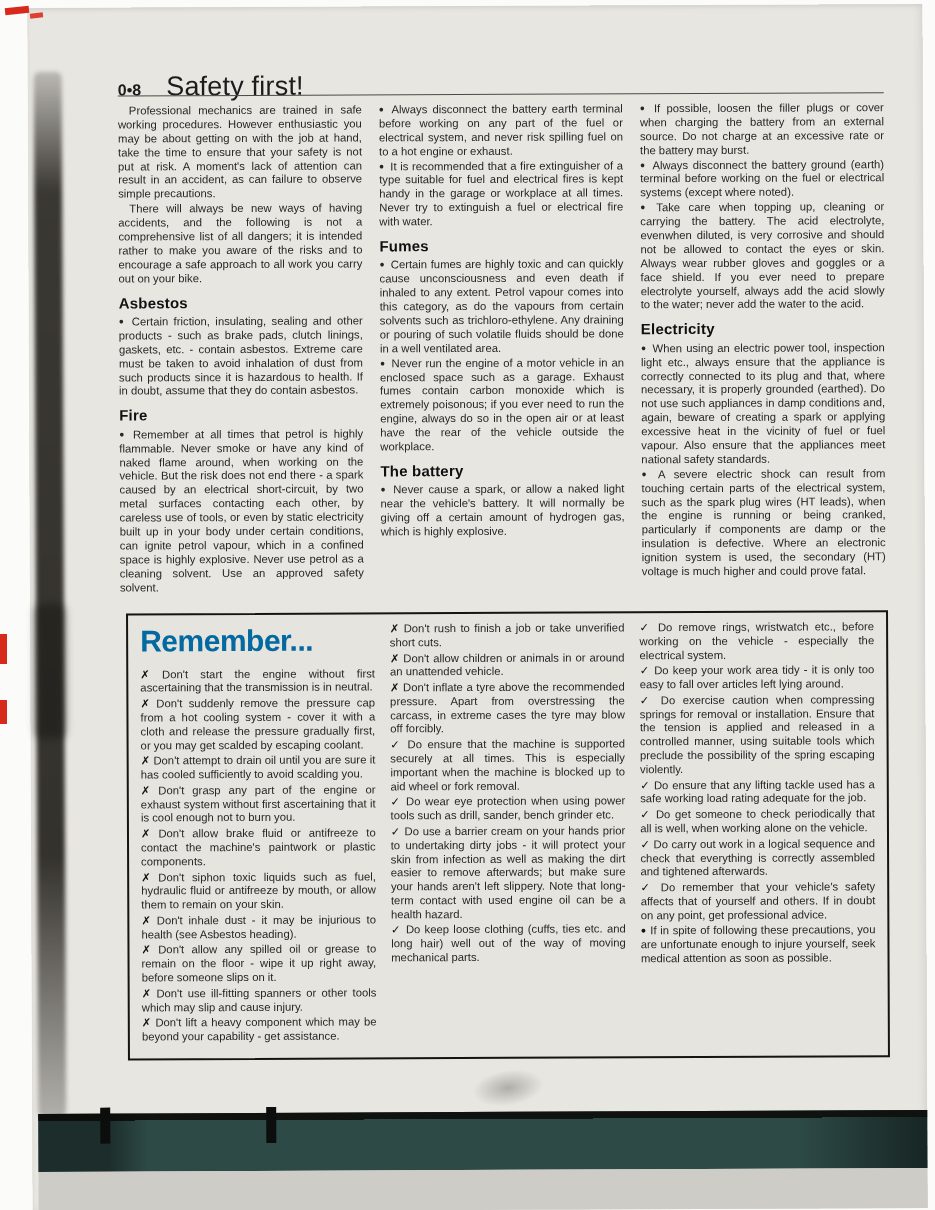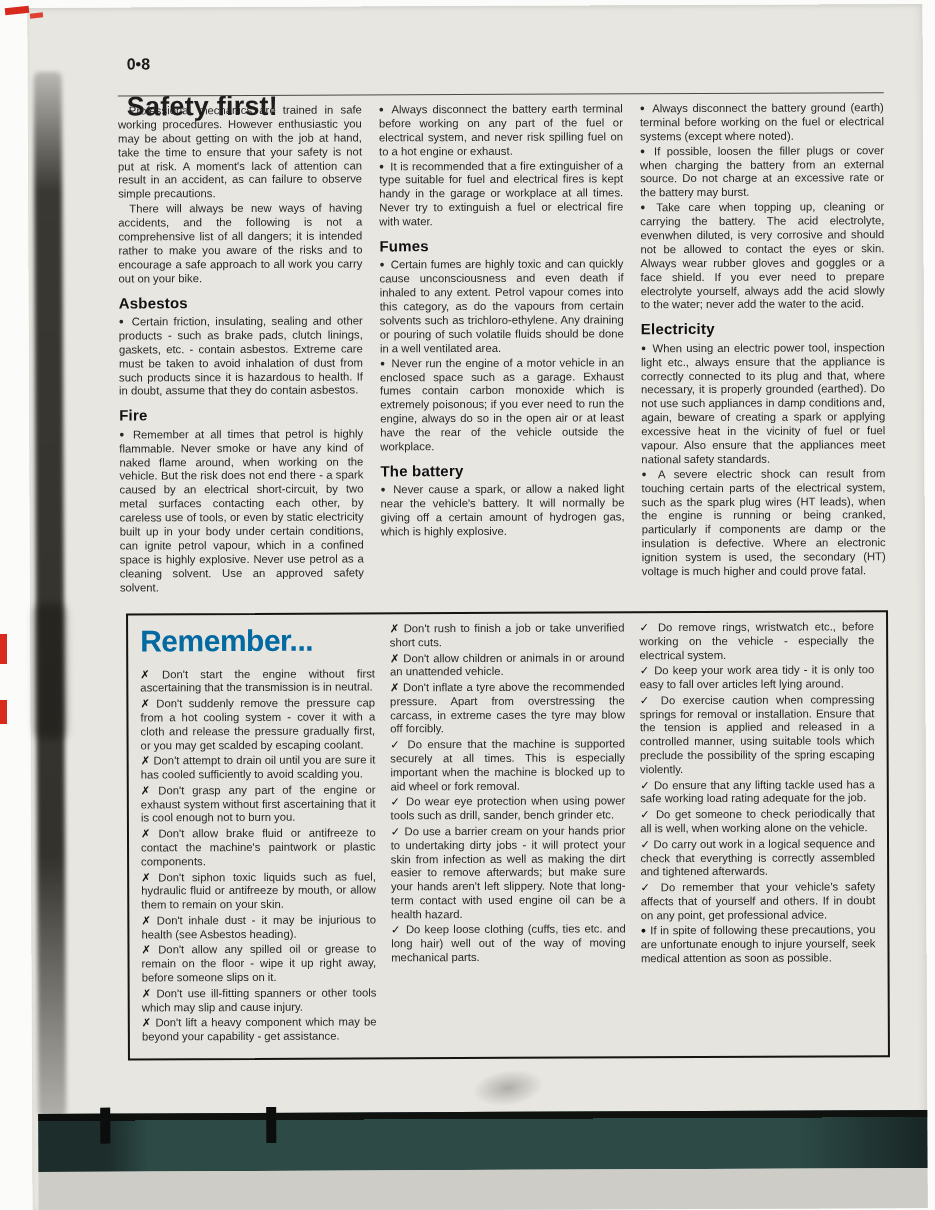--- a/index.html
+++ b/index.html
@@ -20,24 +20,24 @@
     position:absolute;left:6px;top:64px;width:28px;height:1045px;
     background:linear-gradient(180deg, rgba(52,50,44,.25) 0, #3a3832 120px, #34322d 75%, rgba(52,50,44,.3) 100%);
     filter:blur(2px);border-radius:6px;
   }
   .spine-dark{
     position:absolute;left:5px;top:596px;width:30px;height:135px;
     background:rgba(22,22,18,.5);filter:blur(4px);border-radius:8px;
   }
   
   .page-header{
-    position:absolute;left:90px;top:48px;display:flex;align-items:baseline;gap:9px;color:#1c1c1c;flex-direction:column;
+    position:absolute;left:90px;top:48px;display:flex;align-items:baseline;gap:9px;color:#1c1c1c;
   }
   .page-num{font-size:16px;font-weight:700;}
-  .page-title{font-size:27px;font-weight:700;margin:9px;letter-spacing:.2px;}
+  .page-title{font-size:27px;font-weight:400;margin:16px;letter-spacing:.2px;}
   .header-rule{
     position:absolute;left:90px;top:88px;width:766px;height:1px;background:#4a4a46;
   }
   
   .cols{
     position:absolute;left:90px;top:97px;width:766px;
     display:flex;gap:17px;
   }
   .col{flex:1;font-size:11.3px;line-height:1.23;color:#262626;text-align:justify;}
   .sec-heading{font-size:15px;font-weight:700;margin:8px 0 3px;color:#101010;letter-spacing:.2px;}
@@ -109,22 +109,22 @@
     <div class="col">
         <p class="para"><span class="dot">●</span> Always disconnect the battery earth terminal before working on any part of the fuel or electrical system, and never risk spilling fuel on to a hot engine or exhaust.</p>
         <p class="para"><span class="dot">●</span> It is recommended that a fire extinguisher of a type suitable for fuel and electrical fires is kept handy in the garage or workplace at all times. Never try to extinguish a fuel or electrical fire with water.</p>
         <h3 class="sec-heading">Fumes</h3>
         <p class="para"><span class="dot">●</span> Certain fumes are highly toxic and can quickly cause unconsciousness and even death if inhaled to any extent. Petrol vapour comes into this category, as do the vapours from certain solvents such as trichloro-ethylene. Any draining or pouring of such volatile fluids should be done in a well ventilated area.</p>
         <p class="para"><span class="dot">●</span> Never run the engine of a motor vehicle in an enclosed space such as a garage. Exhaust fumes contain carbon monoxide which is extremely poisonous; if you ever need to run the engine, always do so in the open air or at least have the rear of the vehicle outside the workplace.</p>
         <h3 class="sec-heading">The battery</h3>
         <p class="para"><span class="dot">●</span> Never cause a spark, or allow a naked light near the vehicle's battery. It will normally be giving off a certain amount of hydrogen gas, which is highly explosive.</p>
       </div>
     <div class="col">
+        <p class="para"><span class="dot">●</span> If possible, loosen the filler plugs or cover when charging the battery from an external source. Do not charge at an excessive rate or the battery may burst.</p>
         <p class="para"><span class="dot">●</span> Always disconnect the battery ground (earth) terminal before working on the fuel or electrical systems (except where noted).</p>
-        <p class="para"><span class="dot">●</span> If possible, loosen the filler plugs or cover when charging the battery from an external source. Do not charge at an excessive rate or the battery may burst.</p>
         <p class="para"><span class="dot">●</span> Take care when topping up, cleaning or carrying the battery. The acid electrolyte, evenwhen diluted, is very corrosive and should not be allowed to contact the eyes or skin. Always wear rubber gloves and goggles or a face shield. If you ever need to prepare electrolyte yourself, always add the acid slowly to the water; never add the water to the acid.</p>
         <h3 class="sec-heading">Electricity</h3>
         <p class="para"><span class="dot">●</span> When using an electric power tool, inspection light etc., always ensure that the appliance is correctly connected to its plug and that, where necessary, it is properly grounded (earthed). Do not use such appliances in damp conditions and, again, beware of creating a spark or applying excessive heat in the vicinity of fuel or fuel vapour. Also ensure that the appliances meet national safety standards.</p>
         <p class="para"><span class="dot">●</span> A severe electric shock can result from touching certain parts of the electrical system, such as the spark plug wires (HT leads), when the engine is running or being cranked, particularly if components are damp or the insulation is defective. Where an electronic ignition system is used, the secondary (HT) voltage is much higher and could prove fatal.</p>
       </div>
   </main>
 
   <section class="remember">
     <div class="rem-col">
       <h2 class="rem-title">Remember...</h2>

